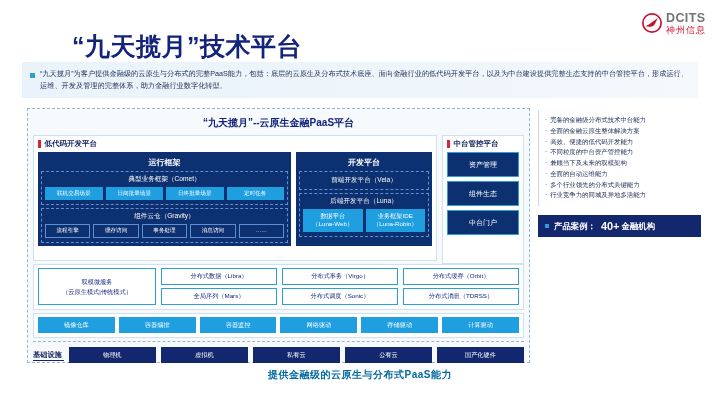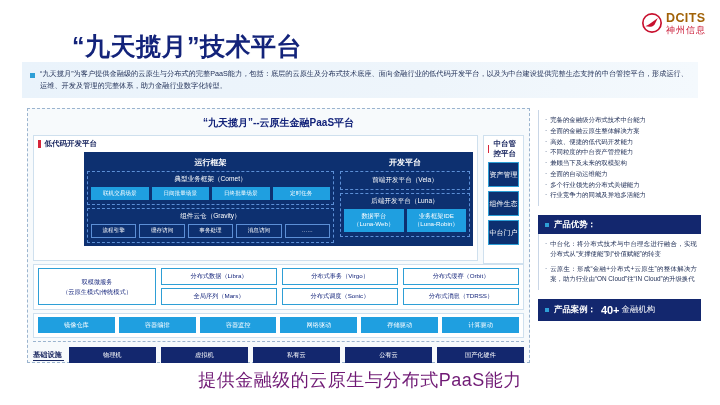--- a/index.html
+++ b/index.html
@@ -14,21 +14,21 @@
   }
 
   
   .logo {
     position: absolute; top: 12px; right: 14px;
     display: flex; align-items: center; gap: 4px;
   }
   .logo-mark { width: 20px; height: 20px; }
   .logo-text { line-height: 1; }
   .logo-en {
-    font-size: 12.5px; font-weight: bold; color: #a16207;
+    font-size: 12.5px; font-weight: bold; color: #737373;
     letter-spacing: .4px;
   }
   .logo-cn {
     font-size: 9px; color: #c8102e; letter-spacing: 1px; margin-top: 1px;
   }
 
   .page-title {
     position: absolute; left: 32px; top: 30px;
     font-size: 25px; font-weight: bold; color: #13237a;
     letter-spacing: .5px;
@@ -167,25 +167,25 @@
     display: flex; gap: 3px; margin-bottom: 4px; text-align: justify;
   }
   .adv-item:last-child { margin-bottom: 0; }
 
   .case-bar {
     background: #13276e; color: #ffffff; padding: 5px 7px;
     display: flex; align-items: center; gap: 5px;
   }
   .case-label { font-size: 8.4px; font-weight: bold; }
   .case-num { font-size: 11px; font-weight: bold; }
-  .case-suffix { font-size: 8.4px; font-weight: normal; margin-left: -3px; }
+  .case-suffix { font-size: 8.4px; font-weight: bold; margin-left: -3px; }
 
   .footer-tag {
     position: absolute; left: 0; right: 0; top: 368px;
-    text-align: center; font-size: 18px; font-weight: normal; color: #701a75;
+    text-align: center; font-size: 10px; font-weight: bold; color: #0369a1;
     letter-spacing: .5px;
   }
 </style>
 </head>
 <body>
 
 <div class="logo">
   <svg class="logo-mark" viewBox="0 0 24 24">
     <circle cx="12" cy="12" r="11" fill="none" stroke="#c8102e" stroke-width="2"></circle>
     <path d="M4 16 C9 14 13 10 19 6 L15 14 C12 17 9 17 4 16 Z" fill="#c8102e"></path>
@@ -207,21 +207,21 @@
 
   <div class="diagram-title">“九天揽月”--云原生金融PaaS平台</div>
 
   <div class="lowcode-row">
 
     <div class="sect" style="flex:1;">
       <div class="sect-head">
         <span class="red-bar"></span>
         <span class="sect-label">低代码开发平台</span>
       </div>
-      <div style="display:flex; margin-left:46px;">
+      <div style="display:flex; gap:5px;">
 
         <div class="panel-dark col-run">
           <div class="panel-title">运行框架</div>
           <div class="dashed-in">
             <div class="dashed-caption">典型业务框架（Comet）</div>
             <div class="chip-row">
               <span class="chip">联机交易场景</span>
               <span class="chip">日间批量场景</span>
               <span class="chip">日终批量场景</span>
               <span class="chip">定时任务</span>
@@ -340,36 +340,20 @@
           <span class="dot">·</span>
           <span>多个行业领先的分布式关键能力</span>
         </div>
       <div class="feat-line">
           <span class="dot">·</span>
           <span>行业竞争力的同城及异地多活能力</span>
         </div>
     </div>
   </div>
 
-  <div class="card">
-    <div class="card-head">
-      <span class="head-sq"></span>
-      <span>产品优势：</span>
-    </div>
-    <div class="card-body">
-      <div class="adv-item">
-          <span class="dot">·</span>
-          <span>中台化：将分布式技术与中台理念进行融合，实现分布式从“支撑使能”到“价值赋能”的转变</span>
-        </div>
-      <div class="adv-item">
-          <span class="dot">·</span>
-          <span>云原生：形成“金融+分布式+云原生”的整体解决方案，助力行业由“ON Cloud”往“IN Cloud”的升级换代</span>
-        </div>
-    </div>
-  </div>
 
   <div class="case-bar">
     <span class="head-sq"></span>
     <span class="case-label">产品案例：</span>
     <span class="case-num">40+</span>
     <span class="case-suffix">金融机构</span>
   </div>
 </div>
 
 <div class="footer-tag">提供金融级的云原生与分布式PaaS能力</div>

